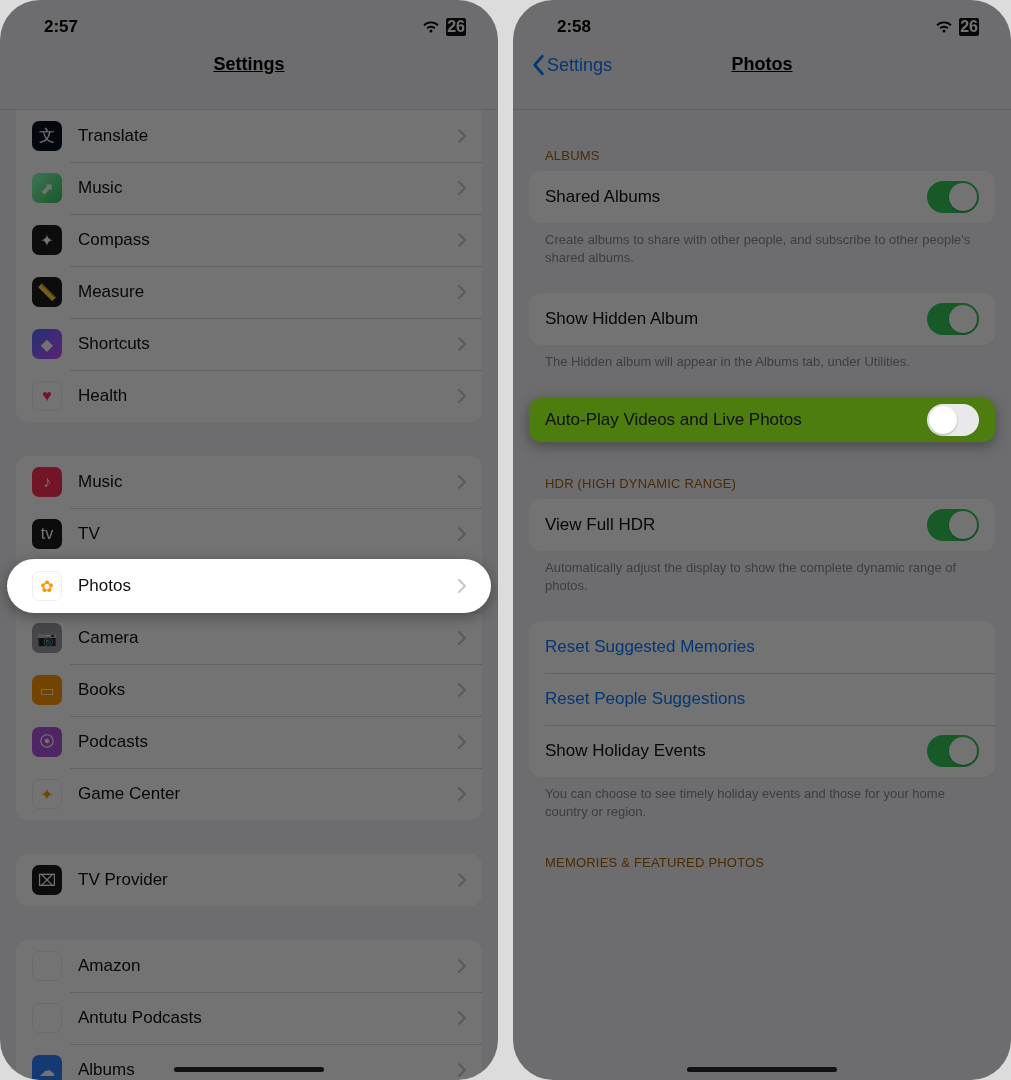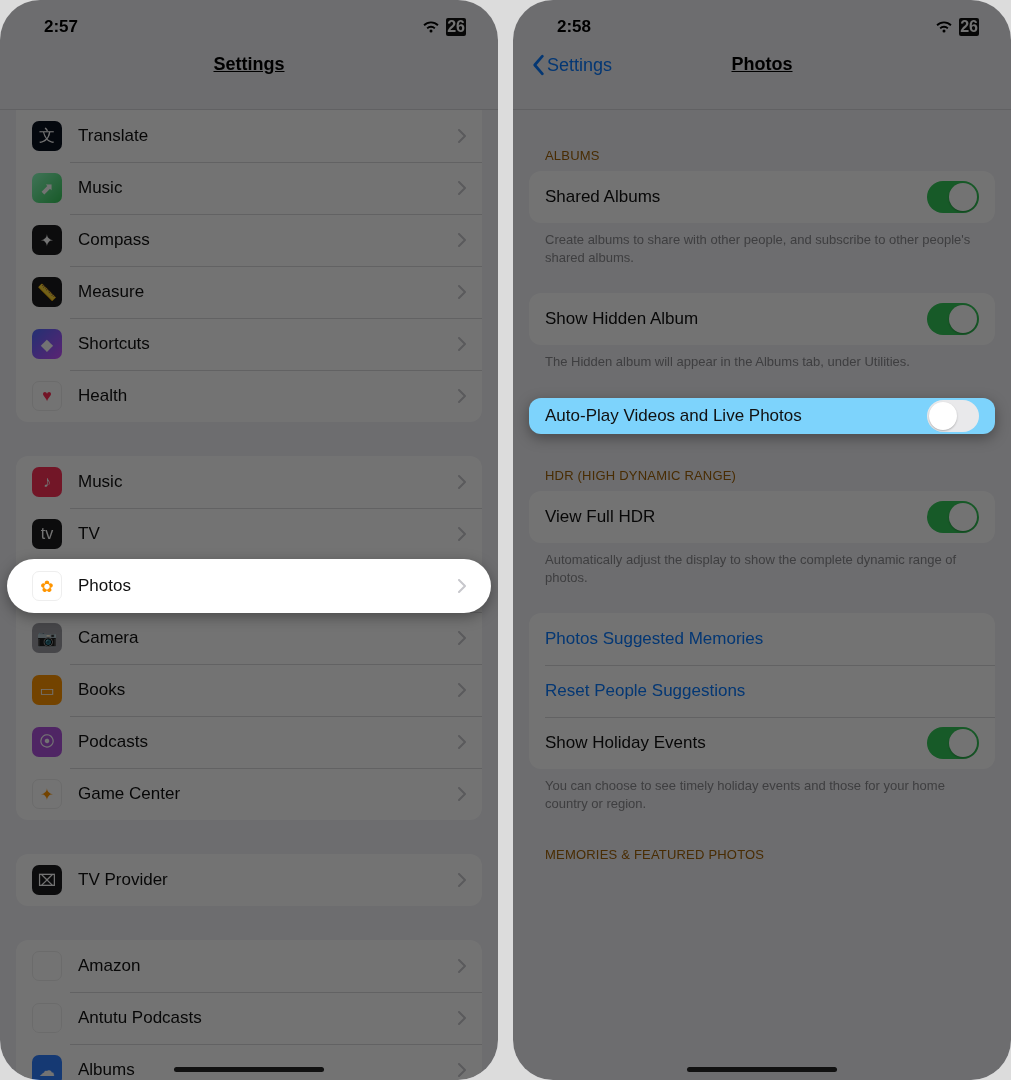--- a/index.html
+++ b/index.html
@@ -34,21 +34,21 @@
   .toggle { width: 52px; height: 32px; border-radius: 16px; position: relative; flex-shrink:0; }
   .toggle.on { background: #34c759; }
   .toggle.off { background: #e9e9eb; }
   .toggle .knob { position: absolute; top: 2px; width: 28px; height: 28px; background: #fff; border-radius: 50%; box-shadow: 0 1px 2px rgba(0,0,0,0.25); }
   .toggle.on .knob { right: 2px; }
   .toggle.off .knob { left: 2px; }
 
   .highlight { position: relative; z-index: 10; box-shadow: 0 4px 14px rgba(0,0,0,0.35); }
   .phone1 .highlight { background:#fff; margin: -1px -9px; padding: 1px 25px 1px 25px; height:54px; border-radius: 27px; }
   .phone1 .highlight::before{display:none;}
-  .phone2 .highlight { background:#7dd3fc; border-radius: 12px; margin: 0 16px; height:36px; padding:0 16px;}
+  .phone2 .highlight { background:#4d7c0f; border-radius: 12px; margin: 0 16px; height:44px; padding:0 16px;}
 
   .homebar { position:absolute; bottom:8px; left:50%; transform:translateX(-50%); width:150px; height:5px; background:#111; border-radius:3px; z-index:20;}
 
   
   .ic-translate{background:#0b1220;} .ic-maps{background:linear-gradient(135deg,#8effc1,#34c759);} 
   .ic-compass{background:#1c1c1e;} .ic-measure{background:#1c1c1e;} .ic-shortcuts{background:linear-gradient(135deg,#4f6cff,#c94fff);} 
   .ic-health{background:#fff;border:0.5px solid #eee;} .ic-music{background:#fc3158;} .ic-tv{background:#1c1c1e;} 
   .ic-photos{background:#fff;border:0.5px solid #eee;} .ic-camera{background:#9c9ca3;} .ic-books{background:#ff9500;} 
   .ic-podcasts{background:#af52de;} .ic-gamecenter{background:#fff;border:0.5px solid #eee;} .ic-tvprovider{background:#1c1c1e;} 
   .ic-amazon{background:#fff;border:0.5px solid #eee;} .ic-antutu{background:#fff;border:0.5px solid #eee;} .ic-apollo{background:#2f7fff;}
@@ -306,21 +306,21 @@
             <span class="toggle on">
               <span class="knob"></span>
             </span>
           </div>
         </div>
         <div class="footer">Automatically adjust the display to show the complete dynamic range of photos.</div>
       </div>
       <div class="section">
         <div class="group">
           <div class="row no-icon">
-            <span class="label link">Photos Suggested Memories</span>
+            <span class="label link">Reset Suggested Memories</span>
           </div>
           <div class="row no-icon">
             <span class="label link">Reset People Suggestions</span>
           </div>
           <div class="row no-icon">
             <span class="label">Show Holiday Events</span>
             <span class="toggle on">
               <span class="knob"></span>
             </span>
           </div>

